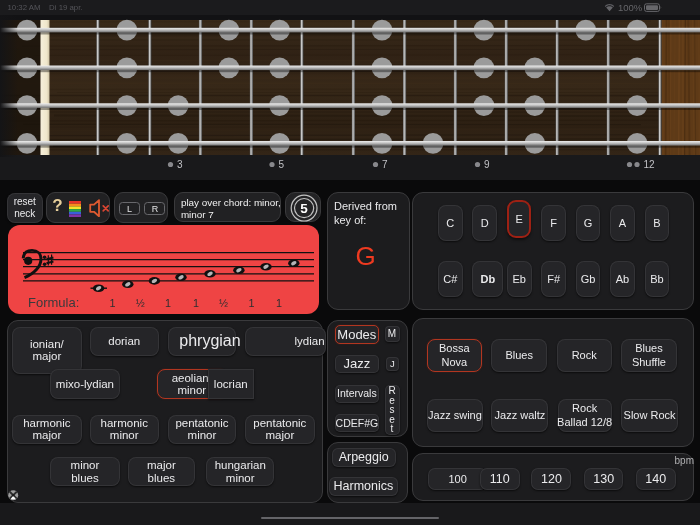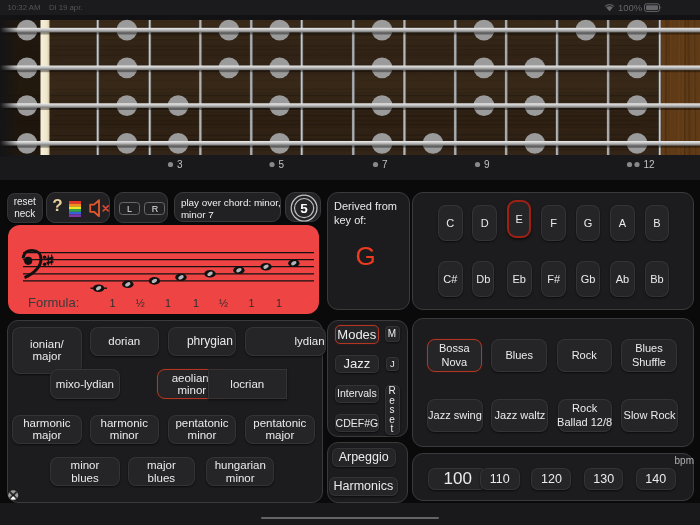--- a/index.html
+++ b/index.html
@@ -271,34 +271,34 @@
 </div>
 <div class="panel" style="left:412px;top:192px;width:282px;height:118px"></div>
 <div class="btn" style="left:437.9px;top:205.2px;width:24.8px;height:36.0px;font-size:11px;border-radius:8px;line-height:36px;">C</div>
 <div class="btn" style="left:472.4px;top:205.2px;width:24.8px;height:36.0px;font-size:11px;border-radius:8px;line-height:36px;">D</div>
 <div class="btn" style="left:507.0px;top:199.5px;width:24.4px;height:38.5px;font-size:11px;border-radius:9px;line-height:38.5px;border:2.2px solid #9e2114;box-shadow:0 2px 3px rgba(0,0,0,.5);">E</div>
 <div class="btn" style="left:541.2px;top:205.2px;width:24.8px;height:36.0px;font-size:11px;border-radius:8px;line-height:36px;">F</div>
 <div class="btn" style="left:575.7px;top:205.2px;width:24.8px;height:36.0px;font-size:11px;border-radius:8px;line-height:36px;">G</div>
 <div class="btn" style="left:610.1px;top:205.2px;width:24.8px;height:36.0px;font-size:11px;border-radius:8px;line-height:36px;">A</div>
 <div class="btn" style="left:644.6px;top:205.2px;width:24.8px;height:36.0px;font-size:11px;border-radius:8px;line-height:36px;">B</div>
 <div class="btn" style="left:437.9px;top:261.2px;width:24.8px;height:36.0px;font-size:11px;border-radius:8px;line-height:36px;">C#</div>
-<div class="btn" style="left:472.4px;top:261.2px;width:22px;height:36.0px;font-size:11px;border-radius:8px;line-height:36px;">Db</div>
+<div class="btn" style="left:472.4px;top:261.2px;width:31px;height:36.0px;font-size:11px;border-radius:8px;line-height:36px;font-weight:bold;">Db</div>
 <div class="btn" style="left:506.8px;top:261.2px;width:24.8px;height:36.0px;font-size:11px;border-radius:8px;line-height:36px;">Eb</div>
 <div class="btn" style="left:541.2px;top:261.2px;width:24.8px;height:36.0px;font-size:11px;border-radius:8px;line-height:36px;">F#</div>
 <div class="btn" style="left:575.7px;top:261.2px;width:24.8px;height:36.0px;font-size:11px;border-radius:8px;line-height:36px;">Gb</div>
 <div class="btn" style="left:610.1px;top:261.2px;width:24.8px;height:36.0px;font-size:11px;border-radius:8px;line-height:36px;">Ab</div>
 <div class="btn" style="left:644.6px;top:261.2px;width:24.8px;height:36.0px;font-size:11px;border-radius:8px;line-height:36px;">Bb</div>
 <div class="panel" style="left:7px;top:320px;width:316px;height:182.5px"></div>
 <div class="btn" style="left:12.1px;top:326.6px;width:69.5px;height:47px;font-size:11.5px;border-radius:8px;line-height:12.5px;">ionian/<br>major</div>
 <div class="btn" style="left:89.8px;top:326.6px;width:68.9px;height:29.0px;font-size:11.5px;border-radius:8px;line-height:12.5px;">dorian</div>
-<div class="btn" style="left:167.5px;top:326.6px;width:68.9px;height:29.0px;font-size:12px;border-radius:8px;line-height:12.5px;padding-left:16px;">phrygian</div>
+<div class="btn" style="left:167.5px;top:326.6px;width:68.9px;height:29.0px;font-size:16px;border-radius:8px;line-height:12.5px;padding-left:16px;">phrygian</div>
 <div class="btn" style="left:245.1px;top:326.6px;width:81px;height:29.0px;font-size:11.5px;border-radius:8px;line-height:12.5px;padding-left:48px;">lydian</div>
 <div class="btn" style="left:50.0px;top:369.3px;width:69.9px;height:30.0px;font-size:11.5px;border-radius:8px;line-height:12.5px;">mixo-lydian</div>
 <div class="btn" style="left:128.6px;top:369.3px;width:70.4px;height:30.0px;font-size:11.5px;border-radius:8px;line-height:12.5px;border:1.6px solid #b23620;box-shadow:0 0 2px rgba(170,50,25,.3);margin-left:28px;">aeolian/<br>minor</div>
-<div class="btn" style="left:207.8px;top:369.3px;width:79px;height:30.0px;font-size:11.5px;border-radius:0;line-height:12.5px;">locrian</div>
+<div class="btn" style="left:207.8px;top:369.3px;width:46px;height:30.0px;font-size:11.5px;border-radius:0;line-height:12.5px;">locrian</div>
 <div class="btn" style="left:12.1px;top:414.7px;width:69.5px;height:29.0px;font-size:11.5px;border-radius:8px;line-height:12.5px;">harmonic<br>major</div>
 <div class="btn" style="left:89.8px;top:414.7px;width:68.9px;height:29.0px;font-size:11.5px;border-radius:8px;line-height:12.5px;">harmonic<br>minor</div>
 <div class="btn" style="left:167.5px;top:414.7px;width:68.9px;height:29.0px;font-size:11.5px;border-radius:8px;line-height:12.5px;">pentatonic<br>minor</div>
 <div class="btn" style="left:245.1px;top:414.7px;width:69.5px;height:29.0px;font-size:11.5px;border-radius:8px;line-height:12.5px;">pentatonic<br>major</div>
 <div class="btn" style="left:50.0px;top:457.4px;width:69.9px;height:29.0px;font-size:11.5px;border-radius:8px;line-height:12.5px;">minor<br>blues</div>
 <div class="btn" style="left:127.6px;top:457.4px;width:67.5px;height:29.0px;font-size:11.5px;border-radius:8px;line-height:12.5px;">major<br>blues</div>
 <div class="btn" style="left:206.3px;top:457.4px;width:67.9px;height:29.0px;font-size:11.5px;border-radius:8px;line-height:12.5px;">hungarian<br>minor</div>
 <svg style="position:absolute;left:8.3px;top:490.3px" width="11" height="11" viewBox="0 0 12 12">
   <circle cx="5.7" cy="5.7" r="5.4" fill="#9e9e9e"></circle>
   <path d="M1.9 1.9 L9.5 9.5 M9.5 1.9 L1.9 9.5" stroke="#2c2c2c" stroke-width="2"></path>
@@ -320,19 +320,19 @@
 <div class="btn" style="left:426.9px;top:338.7px;width:54.8px;height:33.7px;font-size:11px;border-radius:8px;line-height:13.5px;border:1.6px solid #b23620;box-shadow:0 0 2px rgba(170,50,25,.3);">Bossa<br>Nova</div>
 <div class="btn" style="left:491.4px;top:338.7px;width:55.7px;height:33.7px;font-size:11px;border-radius:8px;line-height:13.5px;">Blues</div>
 <div class="btn" style="left:556.8px;top:338.7px;width:54.8px;height:33.7px;font-size:11px;border-radius:8px;line-height:13.5px;">Rock</div>
 <div class="btn" style="left:620.9px;top:338.7px;width:56.1px;height:33.7px;font-size:11px;border-radius:8px;line-height:13.5px;">Blues<br>Shuffle</div>
 <div class="btn" style="left:426.9px;top:399.4px;width:56.1px;height:32.9px;font-size:11px;border-radius:8px;line-height:13.5px;">Jazz swing</div>
 <div class="btn" style="left:491.4px;top:399.4px;width:57.0px;height:32.9px;font-size:11px;border-radius:8px;line-height:13.5px;">Jazz waltz</div>
 <div class="btn" style="left:557.7px;top:399.4px;width:53.9px;height:32.9px;font-size:11px;border-radius:8px;line-height:13.5px;">Rock<br>Ballad 12/8</div>
 <div class="btn" style="left:620.9px;top:399.4px;width:57.4px;height:32.9px;font-size:11px;border-radius:8px;line-height:13.5px;">Slow Rock</div>
 <div class="panel" style="left:412px;top:452.6px;width:282px;height:48px"></div>
 <div style="position:absolute;left:412px;top:455px;width:282px;text-align:right;color:#b0b0b2;font-size:10px">bpm</div>
-<div class="btn" style="left:428.2px;top:468.2px;width:59px;height:22.3px;font-size:17px;border-radius:7px;line-height:22.3px;">100</div>
+<div class="btn" style="left:428.2px;top:468.2px;width:59px;height:22.3px;font-size:11px;border-radius:7px;line-height:22.3px;">100</div>
 <div class="btn" style="left:480.0px;top:468.2px;width:39.6px;height:22.3px;font-size:12.5px;border-radius:7px;line-height:22.3px;">110</div>
 <div class="btn" style="left:531.4px;top:468.2px;width:40.1px;height:22.3px;font-size:12.5px;border-radius:7px;line-height:22.3px;">120</div>
 <div class="btn" style="left:584.1px;top:468.2px;width:39.2px;height:22.3px;font-size:12.5px;border-radius:7px;line-height:22.3px;">130</div>
 <div class="btn" style="left:635.5px;top:468.2px;width:40.4px;height:22.3px;font-size:12.5px;border-radius:7px;line-height:22.3px;">140</div>
 <div style="position:absolute;left:0;top:503px;width:700px;height:22px;background:#19191b"></div>
 <div style="position:absolute;left:261px;top:516.5px;width:178px;height:2.9px;border-radius:2px;background:#646468"></div>
 </div>
 </body></html>

